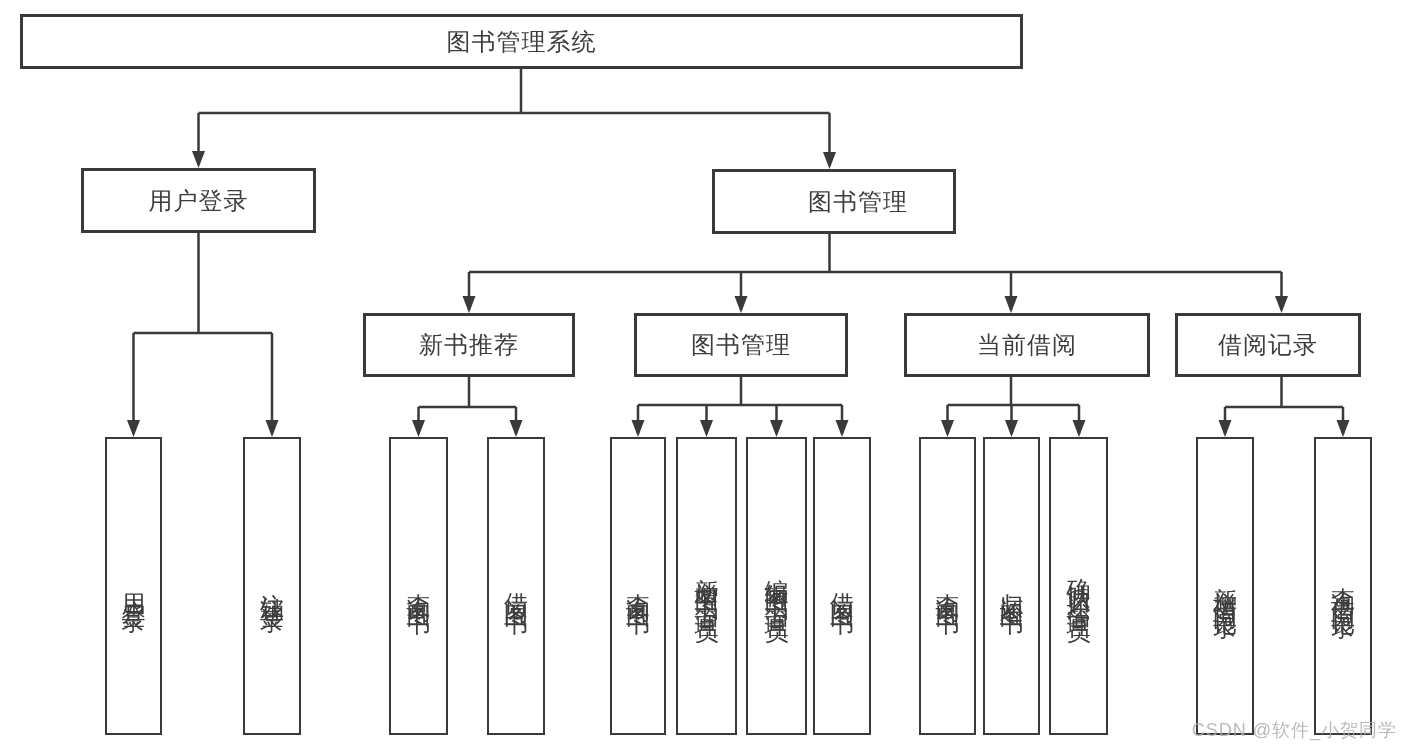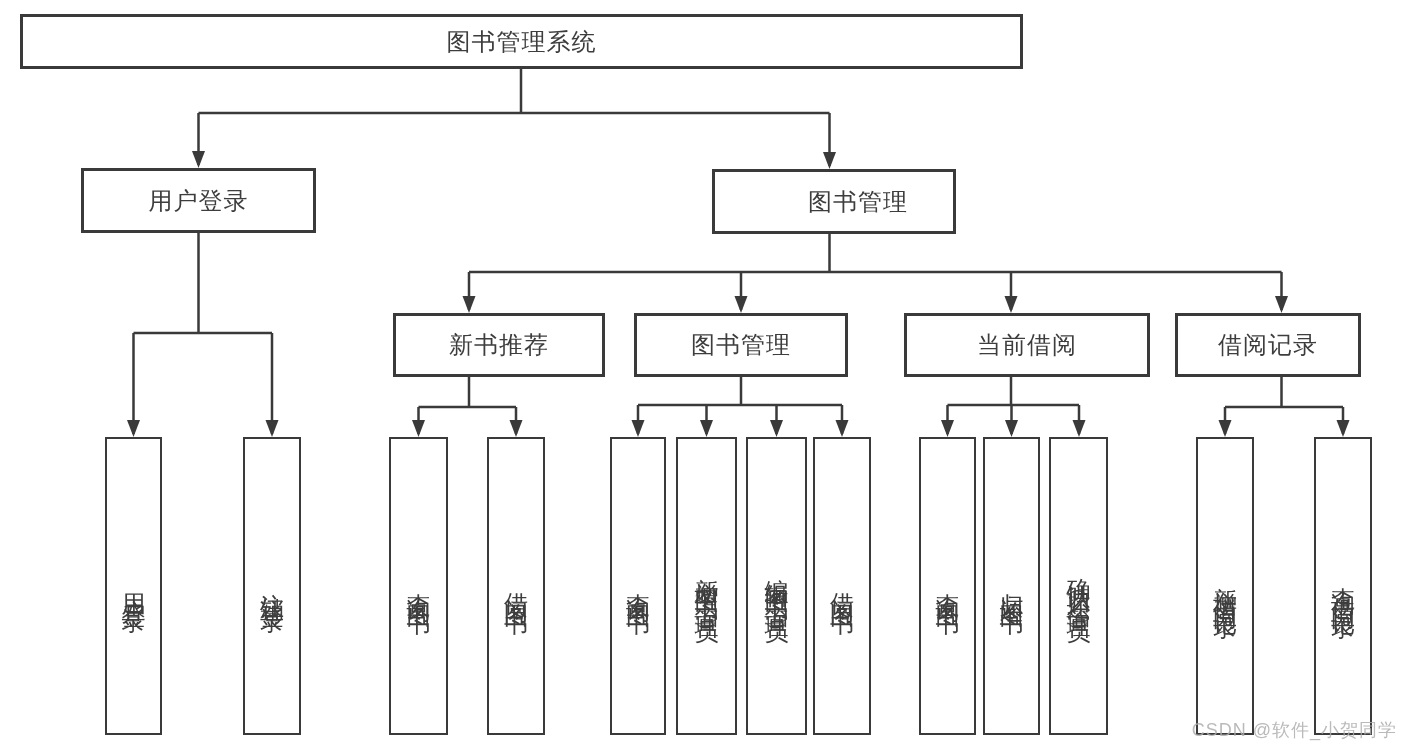--- a/index.html
+++ b/index.html
@@ -113,21 +113,21 @@
     <span>图书管理系统</span>
   </div>
 
   <div class="node" style="left:81px; top:168px; width:235px; height:65px;">
     <span>用户登录</span>
   </div>
   <div class="node" style="left:712px; top:169px; width:244px; height:65px;padding-left:48px;">
     <span>图书管理</span>
   </div>
 
-  <div class="node" style="left:363px; top:313px; width:212px; height:64px;margin-left:30px;">
+  <div class="node" style="left:363px; top:313px; width:212px; height:64px;">
     <span>新书推荐</span>
   </div>
   <div class="node" style="left:634px; top:313px; width:214px; height:64px;">
     <span>图书管理</span>
   </div>
   <div class="node" style="left:904px; top:313px; width:246px; height:64px;">
     <span>当前借阅</span>
   </div>
   <div class="node" style="left:1175px; top:313px; width:186px; height:64px;">
     <span>借阅记录</span>

